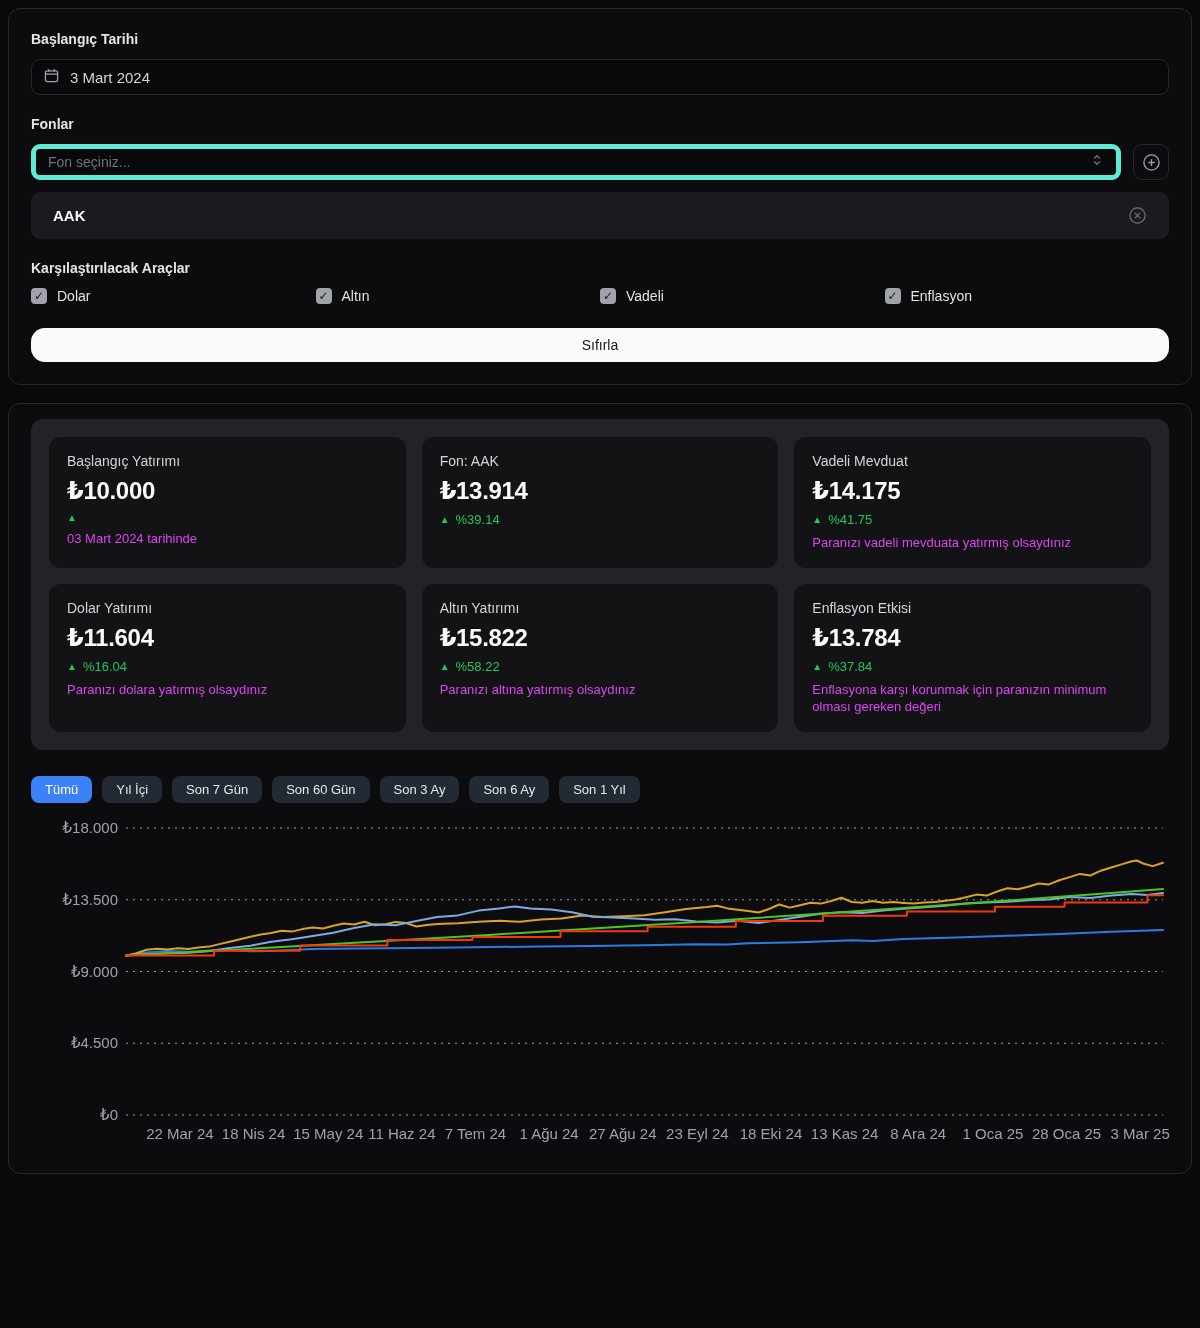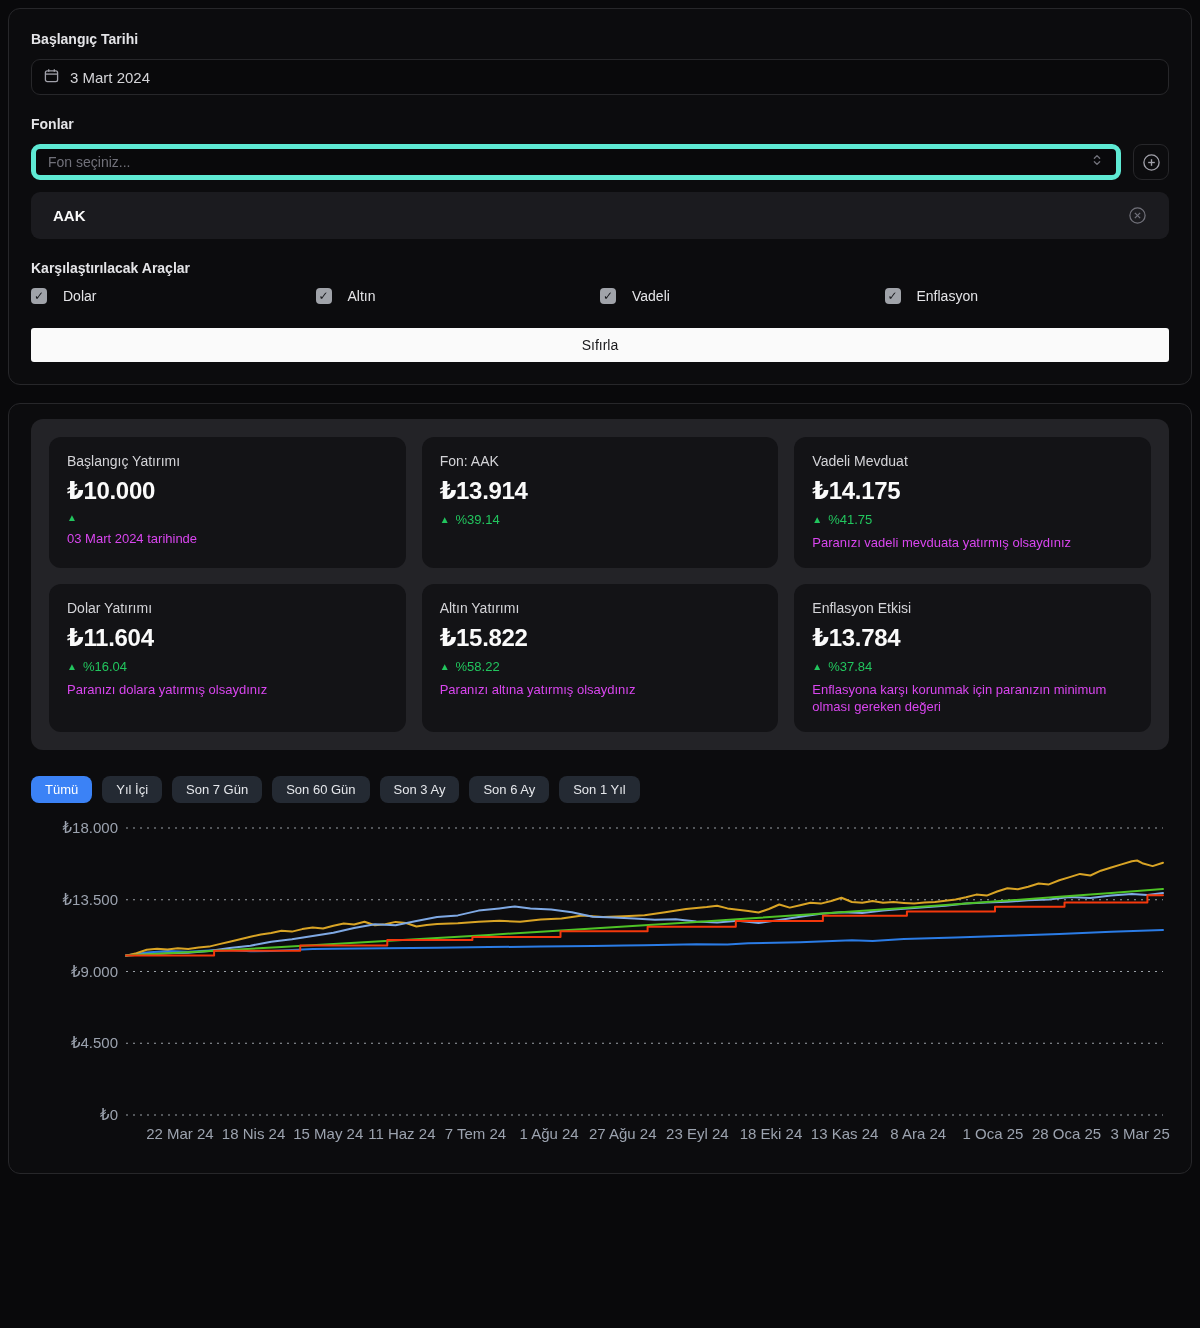--- a/index.html
+++ b/index.html
@@ -27,23 +27,23 @@
               display:flex; align-items:center; justify-content:center; cursor:pointer; }
 
   .fund-chip { margin-top:12px; background:#1b1b1f; border-radius:9px; height:47px;
                display:flex; align-items:center; justify-content:space-between; padding:0 22px; }
   .fund-chip-name { font-size:15px; font-weight:700; color:#fafafa; }
 
   .checkbox-grid { display:grid; grid-template-columns:repeat(4,1fr); margin-bottom:21px; }
   .checkbox-item { display:flex; align-items:center; gap:10px; }
   .checkbox-box { width:16px; height:16px; border-radius:4px; background:#a0a3a9; color:#17181c;
                   font-size:12px; font-weight:700; display:flex; align-items:center; justify-content:center; line-height:1; }
-  .checkbox-label { font-size:14px; color:#e4e4e7;margin-left:6px; }
-
-  .reset-btn { width:100%; height:34px; background:#fafafa; color:#18181b; border:none; border-radius:3px;
+  .checkbox-label { font-size:14px; color:#e4e4e7; }
+
+  .reset-btn { width:100%; height:34px; background:#fafafa; color:#18181b; border:none; border-radius:14px;
                font-size:14px; font-weight:500; font-family:inherit; cursor:pointer; margin-top:3px; }
 
   .cards-wrap { background:#232327; border-radius:12px; padding:18px; }
   .cards-grid { display:grid; grid-template-columns:repeat(3,1fr); gap:16px; }
   .card { background:#131316; border-radius:12px; padding:16px 18px; }
   .card-title { font-size:14px; color:#d4d4d8; margin-bottom:8px; }
   .card-value { font-size:24px; font-weight:700; color:#fafafa; letter-spacing:-0.3px; margin-bottom:7px; }
   .card-delta { font-size:13px; color:#22c55e; margin-bottom:7px; display:flex; align-items:center; gap:6px; }
   .card-delta .tri { font-size:10px; }
   .card-sub { font-size:13px; color:#d946ef; line-height:1.35; }

